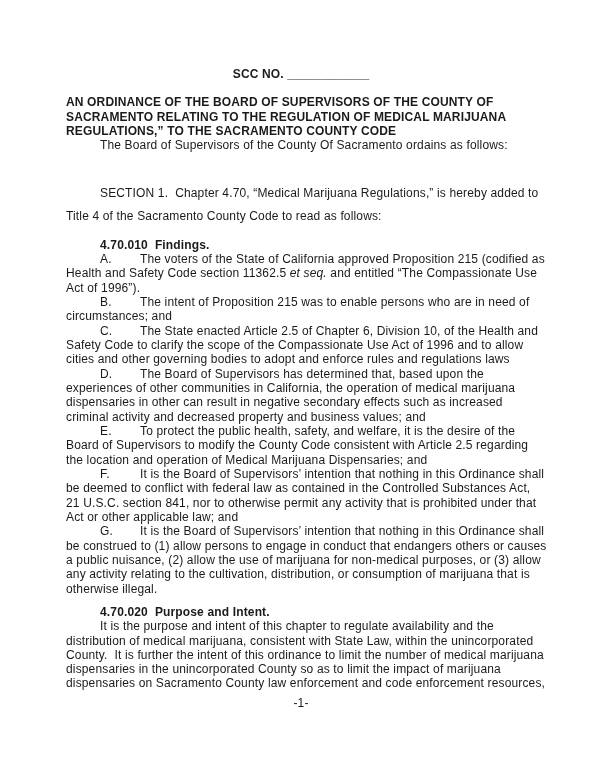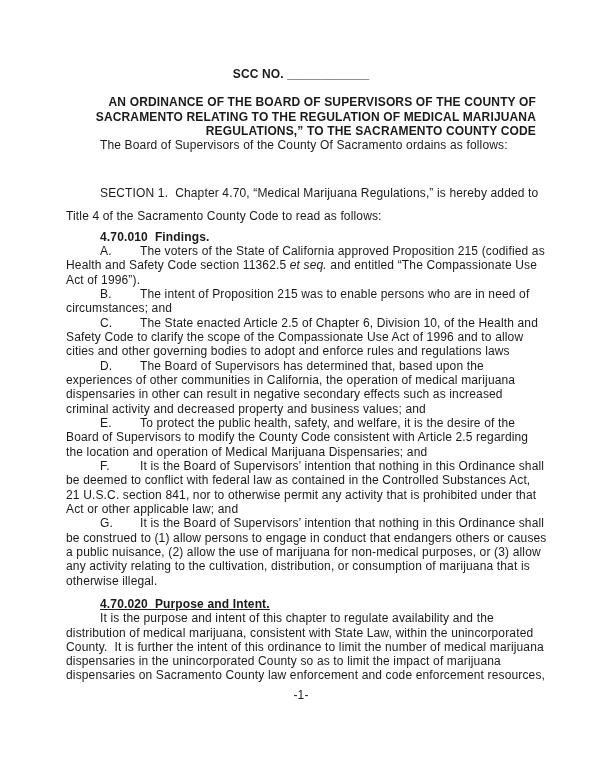--- a/index.html
+++ b/index.html
@@ -16,36 +16,36 @@
     letter-spacing: 0.15px;
     color: #1a1a1a;
     overflow: hidden;
   }
   .scc {
     text-align: center;
     font-weight: 700;
   }
   .title-block {
     margin-top: 14px;
-    text-align: right;
+    text-align: left;
     font-weight: 700;
   }
   .line { white-space: pre; }
   .line.ind { text-indent: 34px; }
   .letter {
     display: inline-block;
     width: 40px;
     text-indent: 0;
   }
   .it { font-style: italic; }
   .para { margin: 0; }
   .para.heading { font-weight: 700; }
   [data-name="section-1"] { margin-top: 29px; line-height: 23px; }
-  [data-name="findings-heading"] { margin-top: 2px; }
-  [data-name="purpose-heading"] { margin-top: 9px; text-decoration: underline; }
+  [data-name="findings-heading"] { margin-top: 10px; }
+  [data-name="purpose-heading"] { margin-top: 9px; }
   .pageno {
     margin-top: 5px;
     text-align: center;
   }
 </style>
 </head>
 <body>
 
 <div class="page" data-name="document-page">
   <div class="scc" data-name="scc-number-line">SCC NO. ____________</div>

